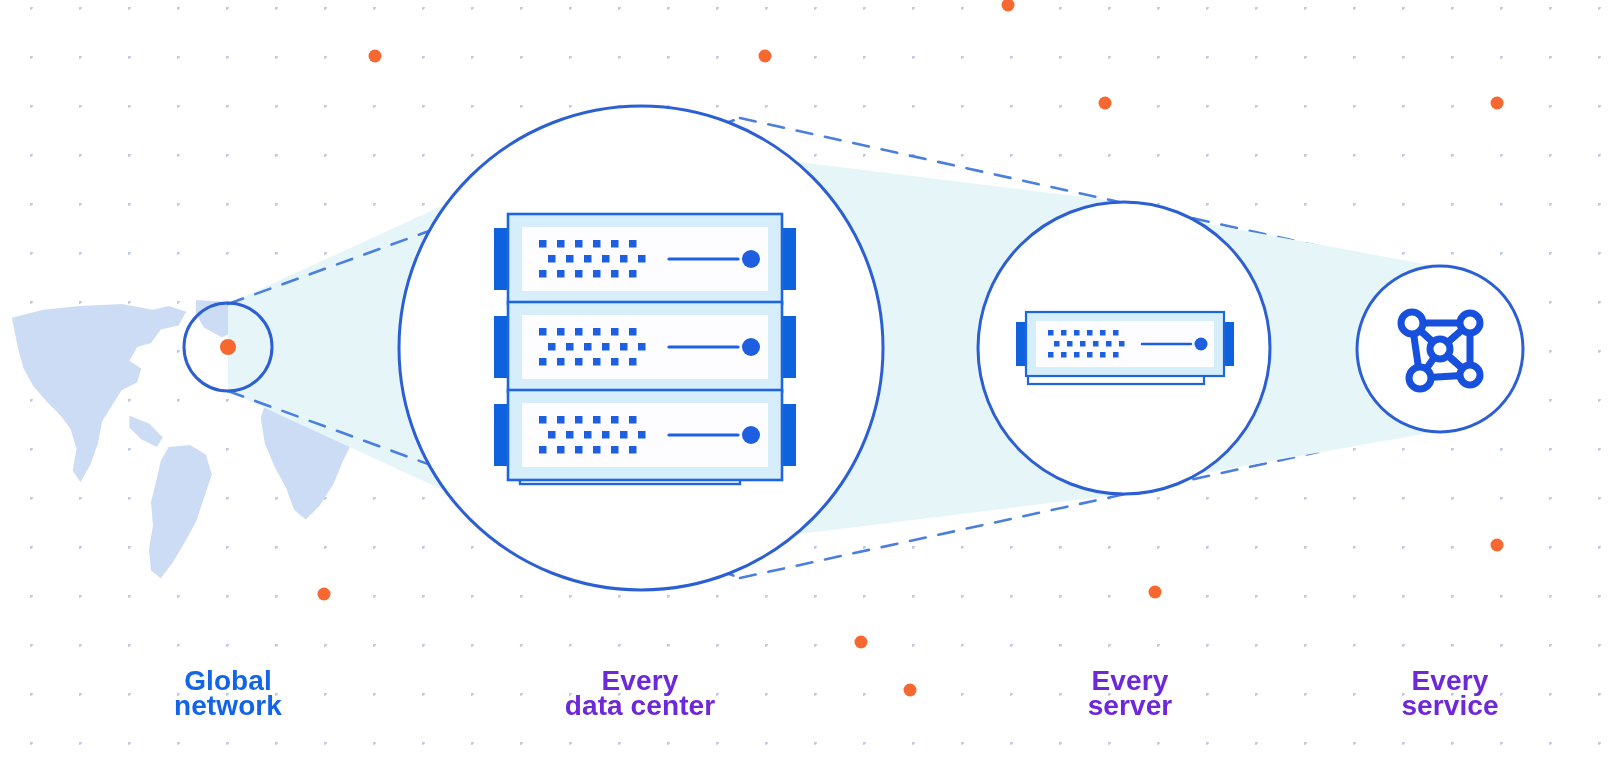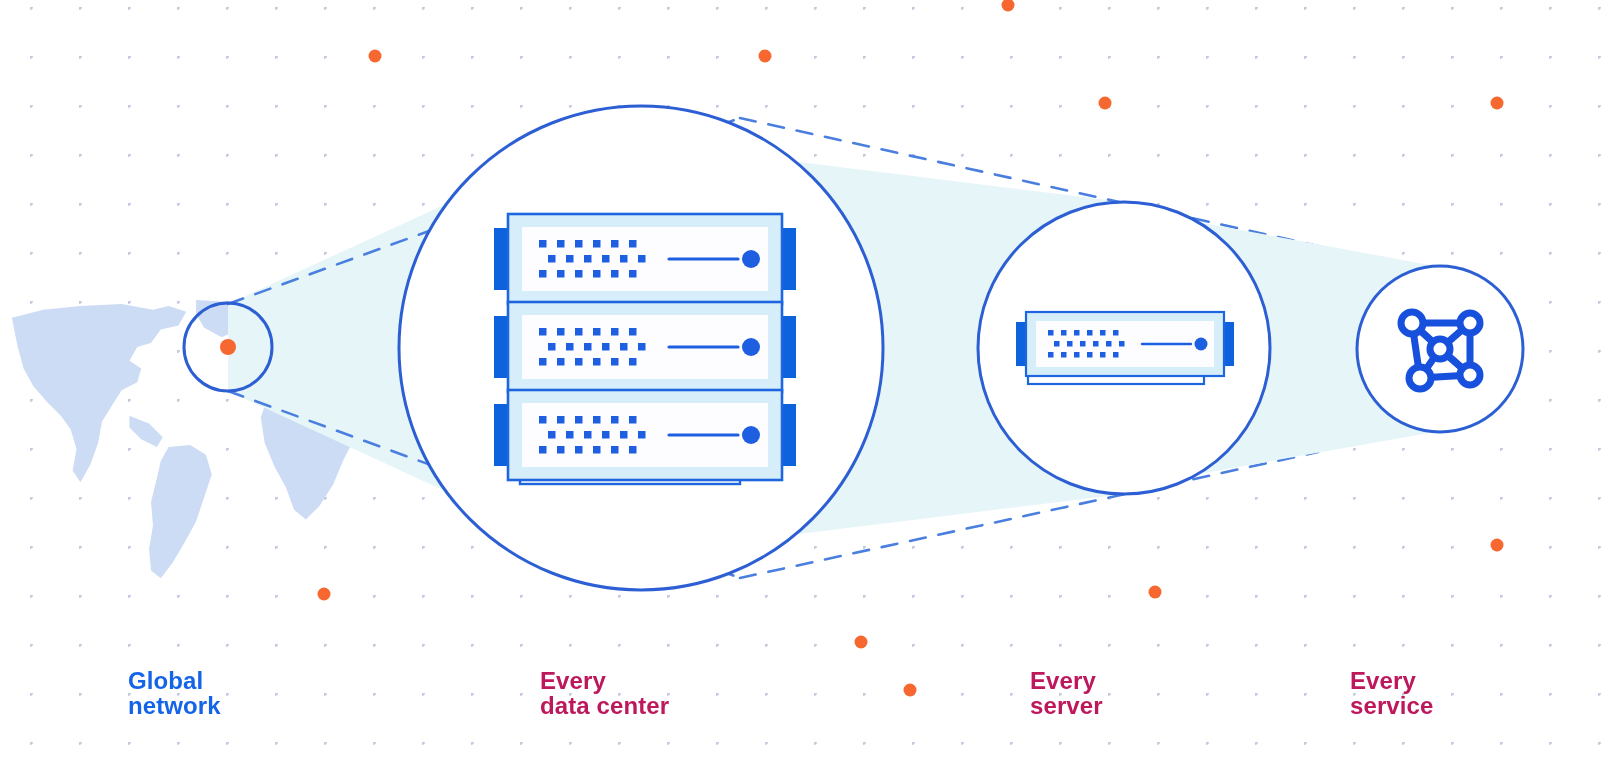--- a/index.html
+++ b/index.html
@@ -20,29 +20,29 @@
   }
   #diagram-svg {
     position: absolute;
     inset: 0;
     width: 1620px;
     height: 782px;
     display: block;
   }
   .label {
     position: absolute;
-    text-align: left;
-    font-size: 24px;
+    text-align: center;
+    font-size: 28px;
     line-height: 25px;
     font-weight: 700;
     letter-spacing: .1px;
     white-space: pre-line;
     pointer-events: none;
   }
-  .label-dark { color: #be185d; }
+  .label-dark { color: #6d28d9; }
   .label-blue { color: #1464e8; }
 
   #label-global   { left: 128px; top: 668px; width: 200px; }
   #label-dc       { left: 540px; top: 668px; width: 200px; }
   #label-server   { left: 1030px; top: 668px; width: 200px; }
   #label-service  { left: 1350px; top: 668px; width: 200px; }
 </style>
 </head>
 <body>
 

